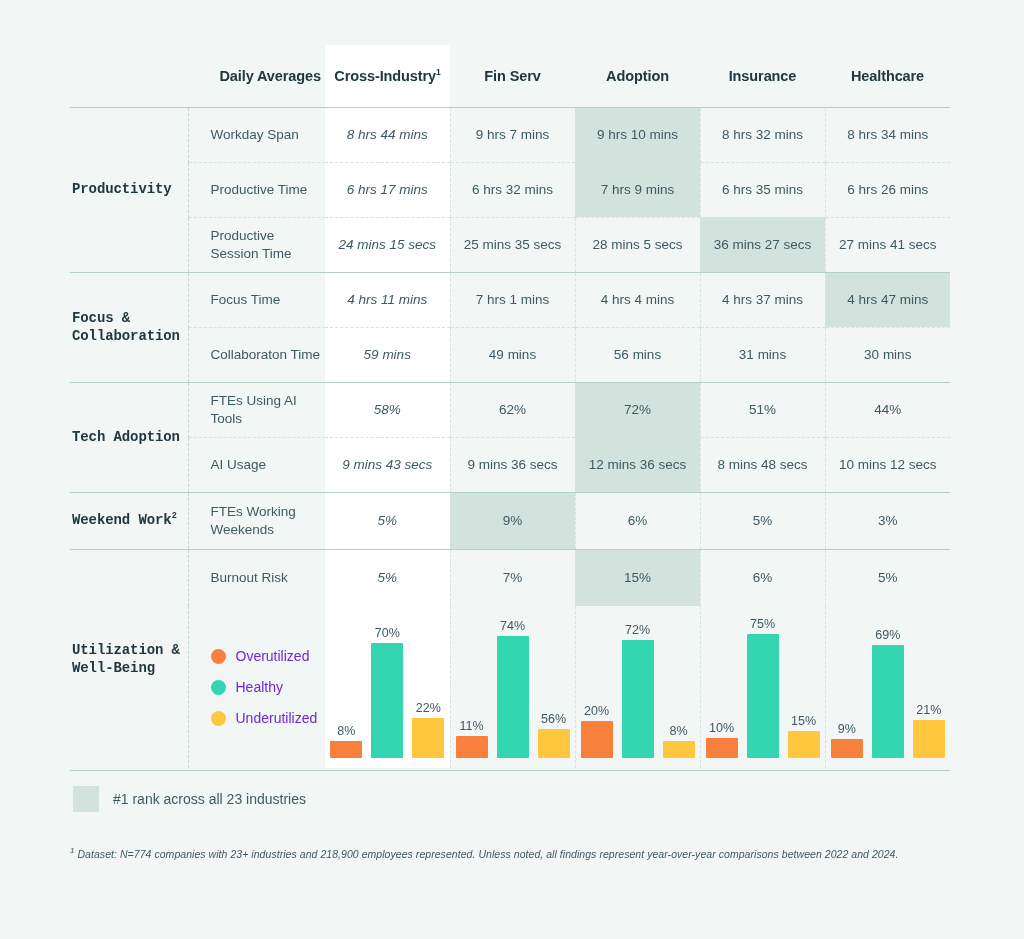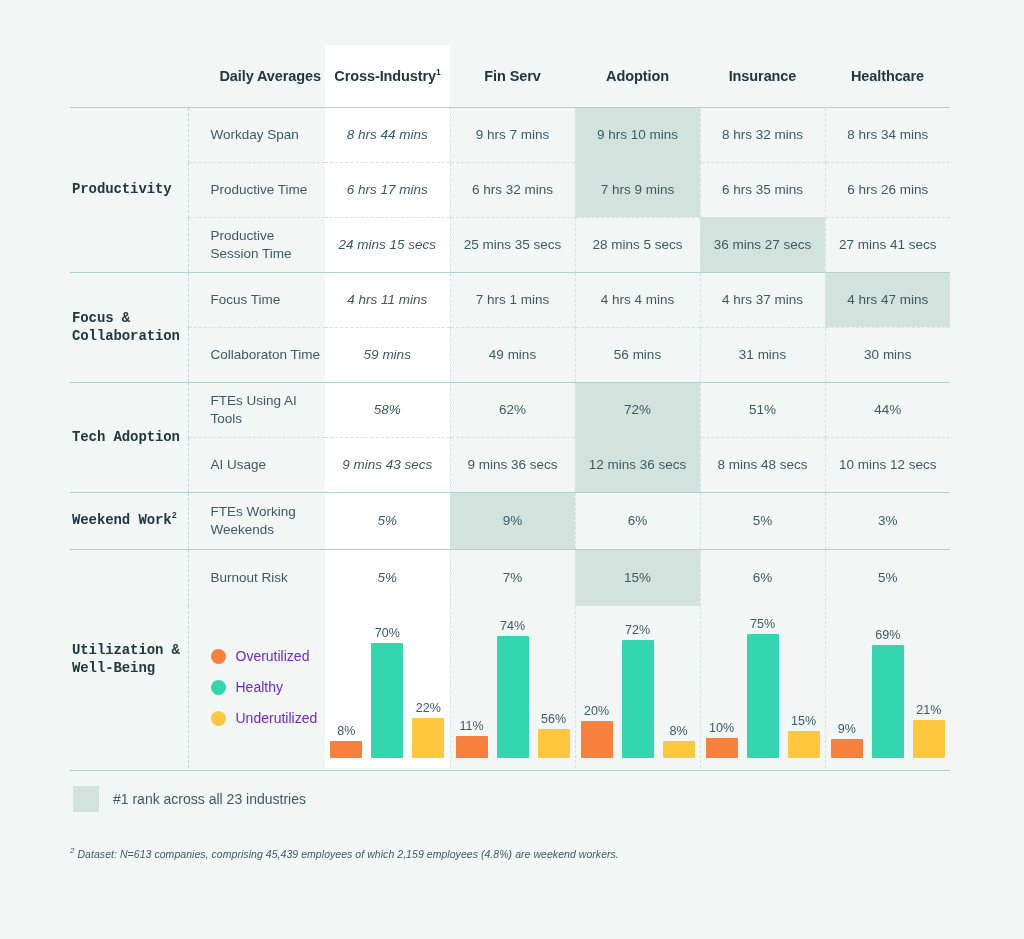--- a/index.html
+++ b/index.html
@@ -399,16 +399,16 @@
   </div>
 
   <div class="divider-top"></div>
 
   <div class="rank-key">
     <span class="rank-swatch"></span>
     <span class="rank-text">#1 rank across all 23 industries</span>
   </div>
 
   <div class="footnotes">
-    <div class="footnote"><sup>2</sup> <span>Dataset: N=613 companies, comprising 45,439 employees of which 2,159 employees (4.8%) are weekend workers.</span></div>
+    <div class="footnote"><sup>1</sup> <span>Dataset: N=774 companies with 23+ industries and 218,900 employees represented. Unless noted, all findings represent year-over-year comparisons between 2022 and 2024.</span></div>
   </div>
 
 </div>
 
 </body></html>

